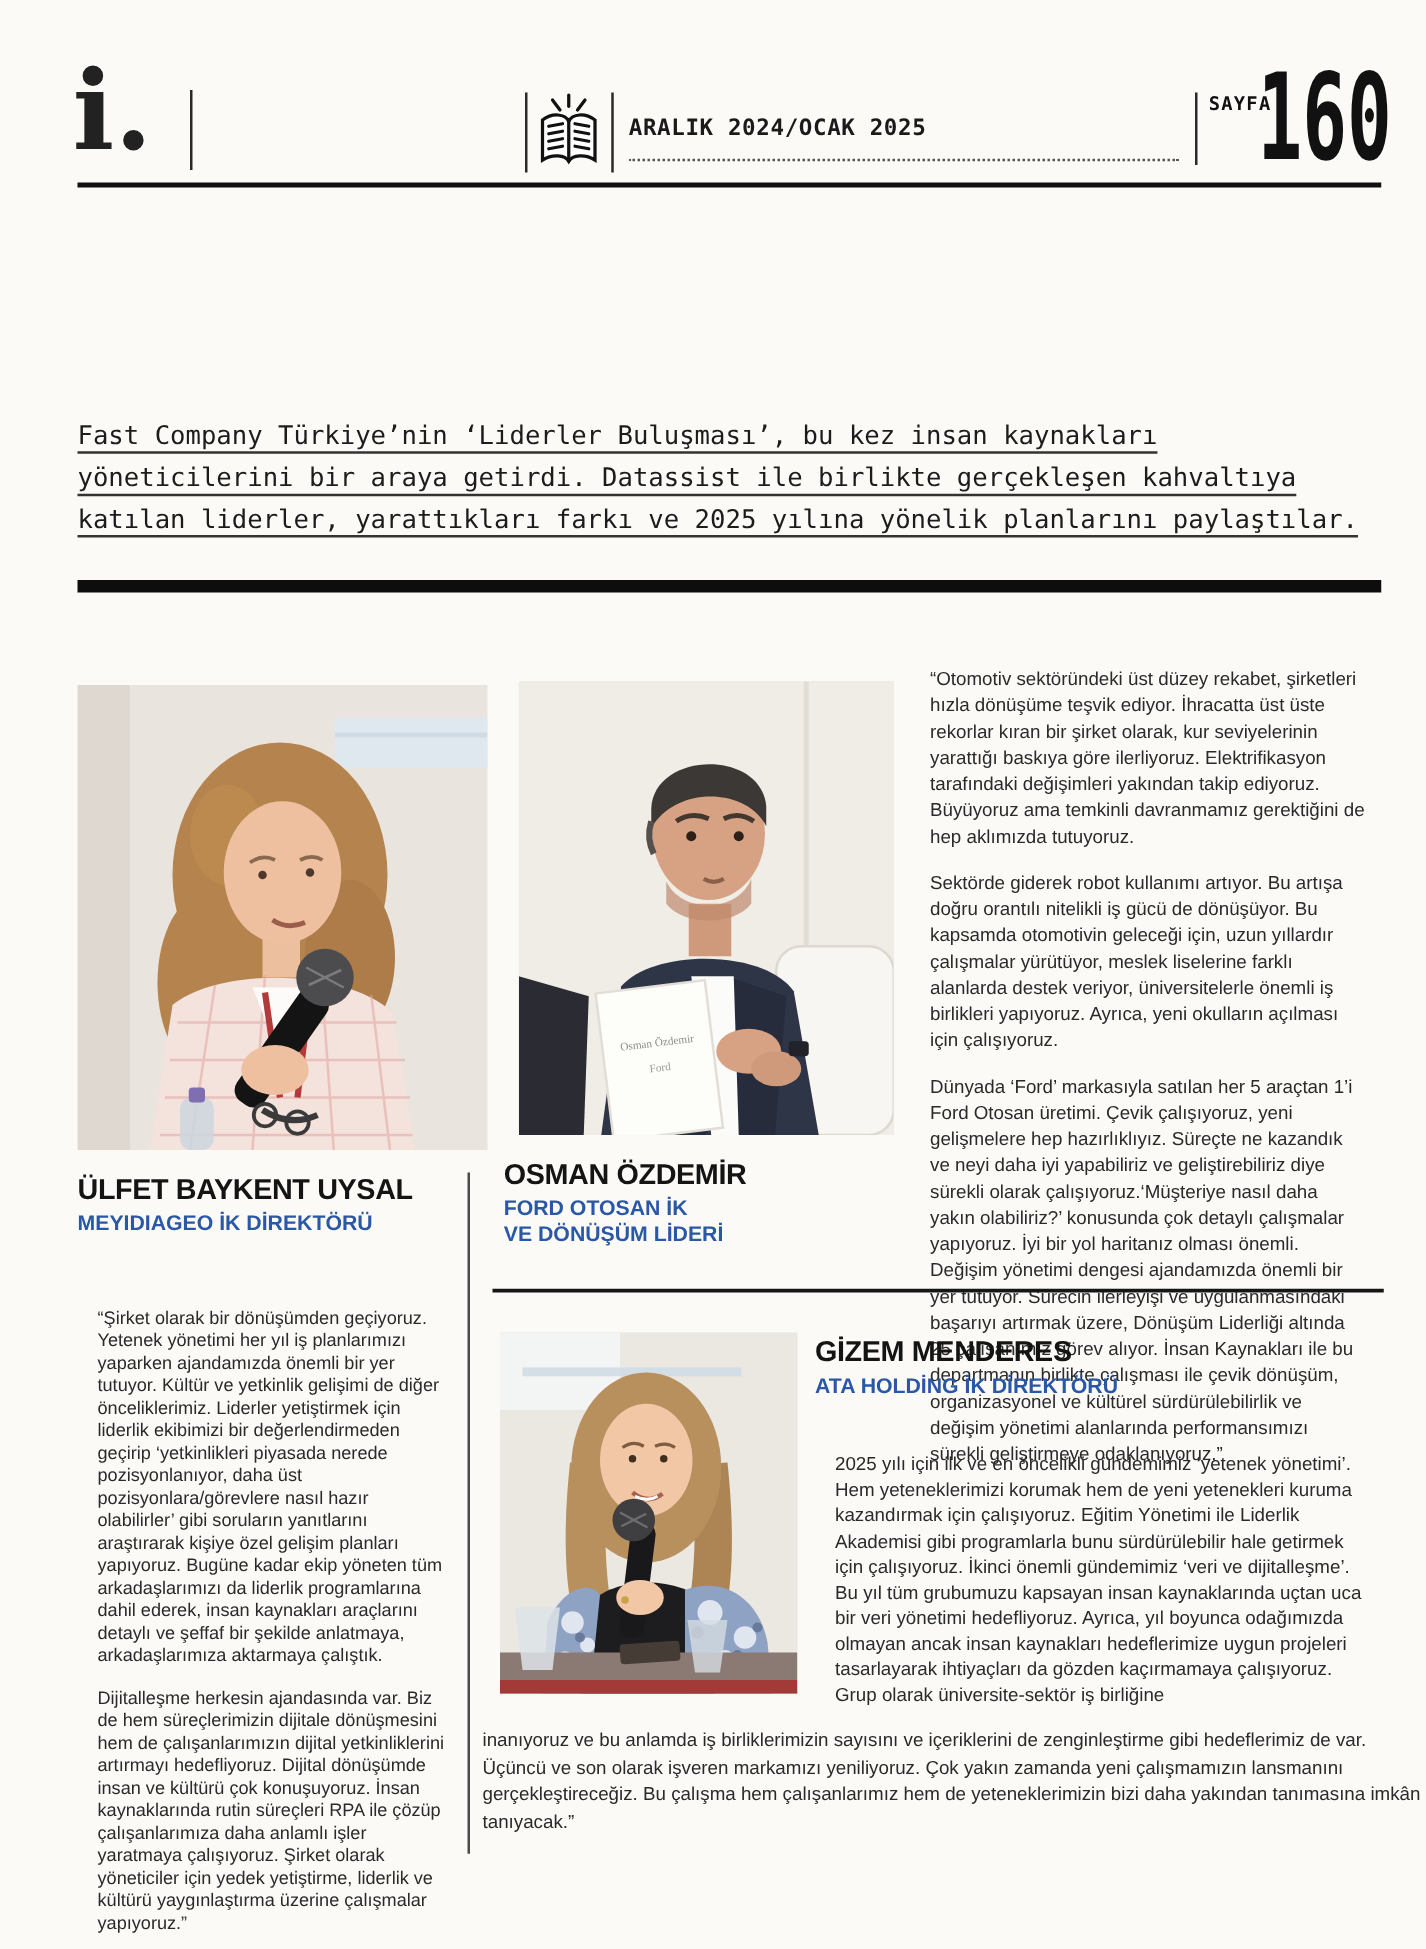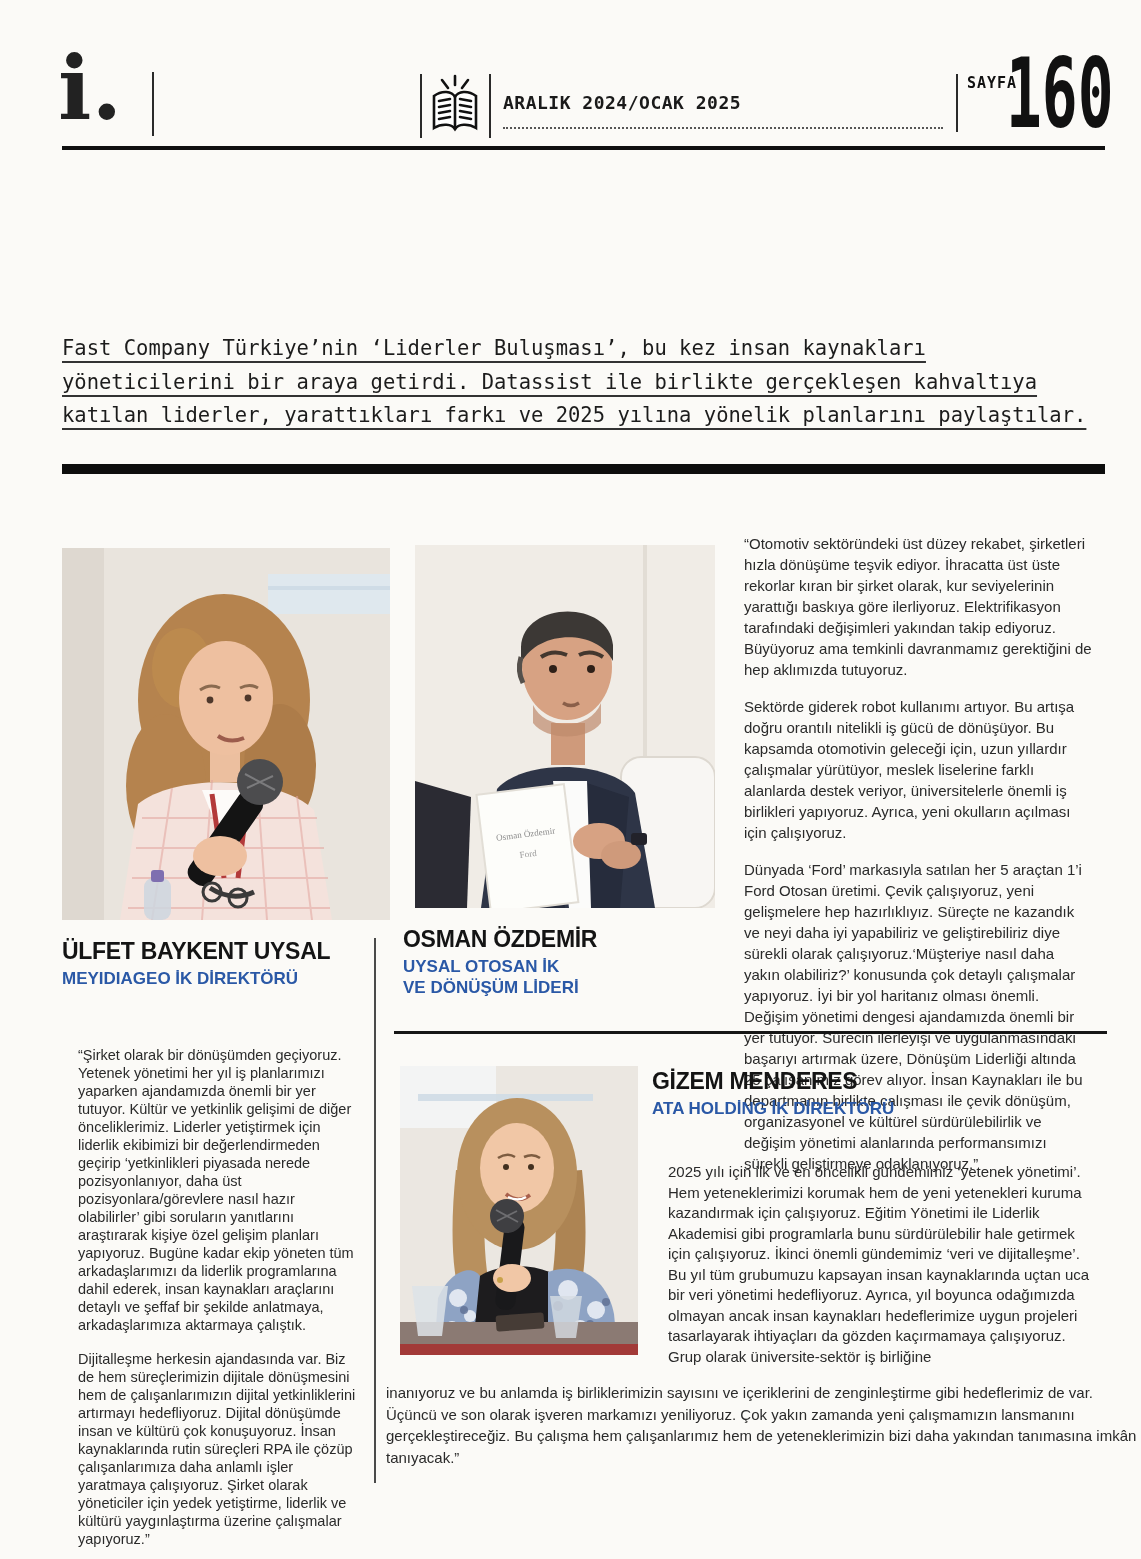--- a/index.html
+++ b/index.html
@@ -218,21 +218,21 @@
 
   <div class="abs body-text col-right">
     <p>“Otomotiv sektöründeki üst düzey rekabet, şirketleri hızla dönüşüme teşvik ediyor. İhracatta üst üste rekorlar kıran bir şirket olarak, kur seviyelerinin yarattığı baskıya göre ilerliyoruz. Elektrifikasyon tarafındaki değişimleri yakından takip ediyoruz. Büyüyoruz ama temkinli davranmamız gerektiğini de hep aklımızda tutuyoruz.</p>
     <p>Sektörde giderek robot kullanımı artıyor. Bu artışa doğru orantılı nitelikli iş gücü de dönüşüyor. Bu kapsamda otomotivin geleceği için, uzun yıllardır çalışmalar yürütüyor, meslek liselerine farklı alanlarda destek veriyor, üniversitelerle önemli iş birlikleri yapıyoruz. Ayrıca, yeni okulların açılması için çalışıyoruz.</p>
     <p>Dünyada ‘Ford’ markasıyla satılan her 5 araçtan 1’i Ford Otosan üretimi. Çevik çalışıyoruz, yeni gelişmelere hep hazırlıklıyız. Süreçte ne kazandık ve neyi daha iyi yapabiliriz ve geliştirebiliriz diye sürekli olarak çalışıyoruz.‘Müşteriye nasıl daha yakın olabiliriz?’ konusunda çok detaylı çalışmalar yapıyoruz.  İyi bir yol haritanız olması önemli. Değişim yönetimi dengesi ajandamızda önemli bir yer tutuyor. Sürecin ilerleyişi ve uygulanmasındaki başarıyı artırmak üzere, Dönüşüm Liderliği altında 25 çalışanımız görev alıyor.  İnsan Kaynakları ile bu departmanın birlikte çalışması ile çevik dönüşüm, organizasyonel ve kültürel sürdürülebilirlik ve değişim yönetimi alanlarında performansımızı sürekli geliştirmeye odaklanıyoruz.”</p>
   </div>
 
   <div class="abs osman-head">
     <div class="p-name">OSMAN ÖZDEMİR</div>
     <div class="p-title">
-      <div>UYSAL OTOSAN İK</div>
+      <div>FORD OTOSAN İK</div>
       <div>VE DÖNÜŞÜM LİDERİ</div>
     </div>
   </div>
 
   <div class="abs ulfet-head">
     <div class="p-name">ÜLFET BAYKENT UYSAL</div>
     <div class="p-title">MEYIDIAGEO İK DİREKTÖRÜ</div>
   </div>
   <div class="abs body-text ulfet-text">
     <p>“Şirket olarak bir dönüşümden geçiyoruz. Yetenek yönetimi her yıl iş planlarımızı yaparken ajandamızda önemli bir yer tutuyor. Kültür ve yetkinlik gelişimi de diğer önceliklerimiz. Liderler yetiştirmek için liderlik ekibimizi bir değerlendirmeden geçirip ‘yetkinlikleri piyasada nerede pozisyonlanıyor, daha üst pozisyonlara/görevlere nasıl hazır olabilirler’ gibi soruların yanıtlarını araştırarak kişiye özel gelişim planları yapıyoruz. Bugüne kadar ekip yöneten tüm arkadaşlarımızı da liderlik programlarına dahil ederek, insan kaynakları araçlarını detaylı ve şeffaf bir şekilde anlatmaya, arkadaşlarımıza aktarmaya çalıştık.</p>

